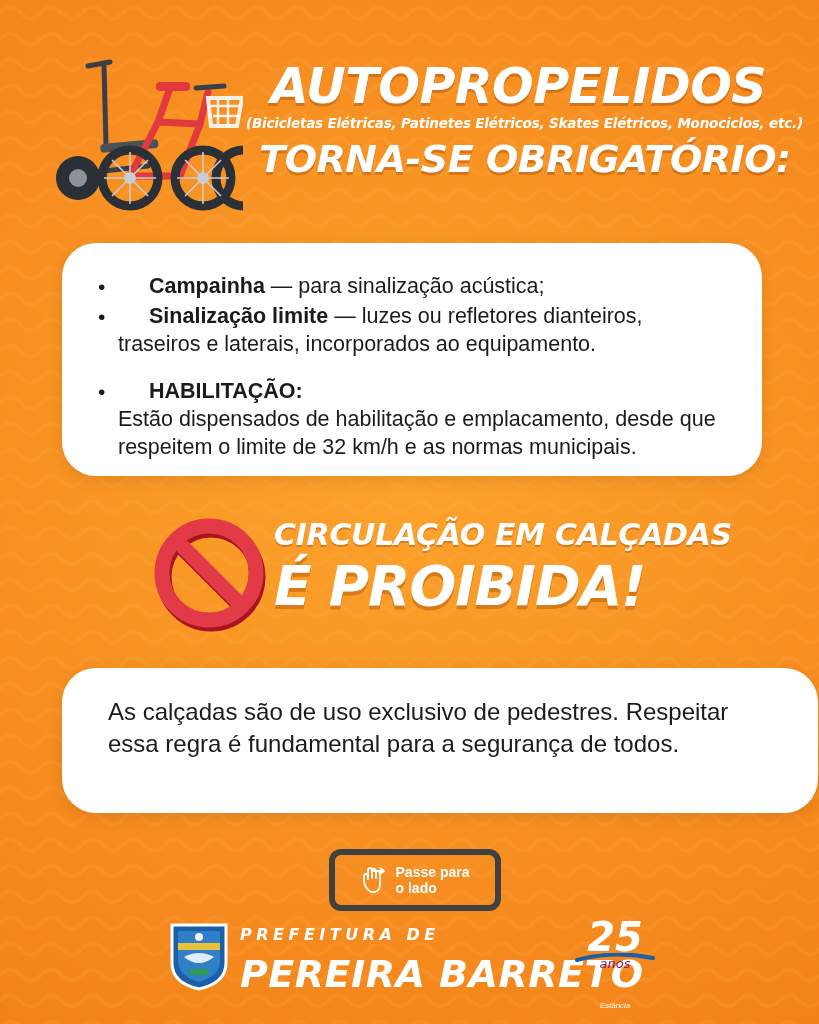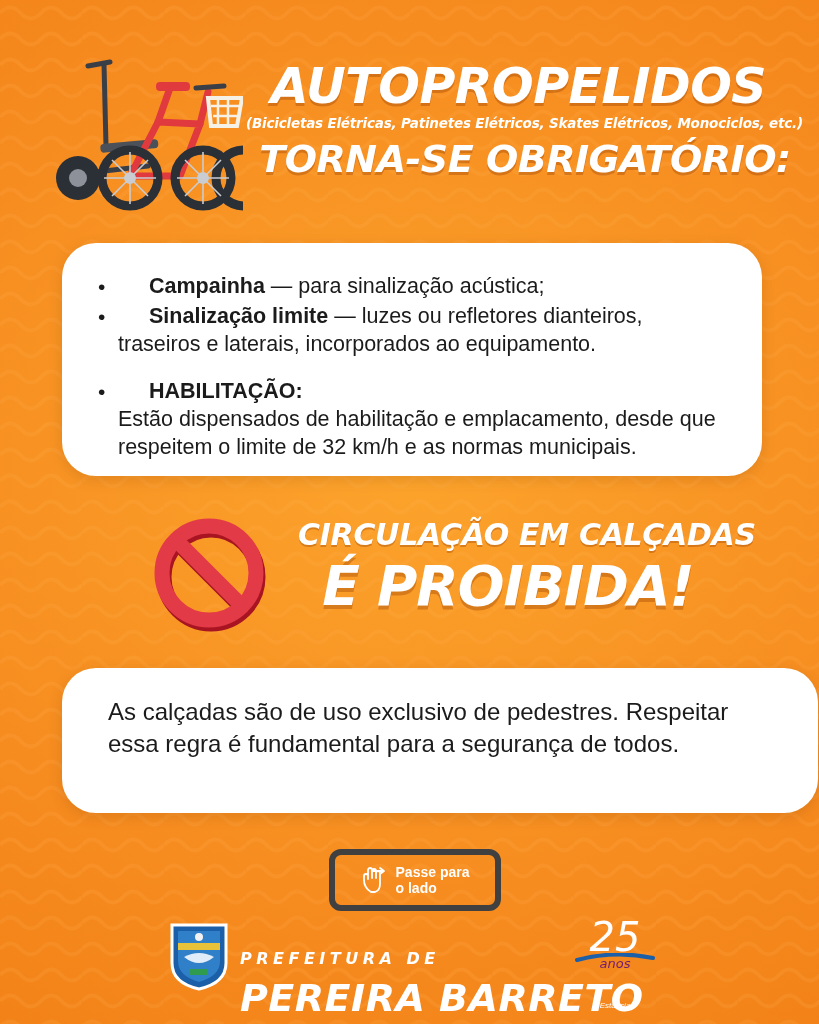--- a/index.html
+++ b/index.html
@@ -145,22 +145,20 @@
     left: 152px;
     top: 10px;
     width: 118px;
     height: 118px;
   }
   .ban-text {
     position: absolute;
     left: 274px;
     top: 12px;
     width: 420px;
-    text-align: center;
-    margin-left: 24px;
   }
   .ban-line1 {
     font-family: "DejaVu Sans", sans-serif;
     font-weight: 700;
     font-style: italic;
     font-size: 30px;
     color: #ffffff;
     letter-spacing: -0.3px;
     text-shadow: 0 2px 0 rgba(150,60,0,0.35);
     white-space: nowrap;
@@ -220,42 +218,41 @@
     left: 240px;
     top: 10px;
     color: #ffffff;
   }
   .brand-top {
     font-family: "DejaVu Sans", sans-serif;
     font-weight: 700;
     font-style: italic;
     font-size: 16px;
     letter-spacing: 4.5px;
-    margin-top: 24px;
   }
   .brand-main {
     font-family: "DejaVu Sans", sans-serif;
     font-weight: 700;
     font-style: italic;
     font-size: 38px;
     letter-spacing: 0.5px;
     line-height: 1.0;
     margin-top: 11px;
   }
   .anniversary {
     position: absolute;
     left: 572px;
     top: 2px;
     width: 86px;
     height: 76px;
     text-align: center;
   }
   .anniv-num {
     font-family: "DejaVu Sans", sans-serif;
-    font-weight: 400;
+    font-weight: 700;
     font-style: italic;
     font-size: 40px;
     color: #ffffff;
     line-height: 1;
   }
   .anniv-word {
     font-family: "DejaVu Sans", sans-serif;
     font-size: 13px;
     font-style: italic;
     color: #701a75;

